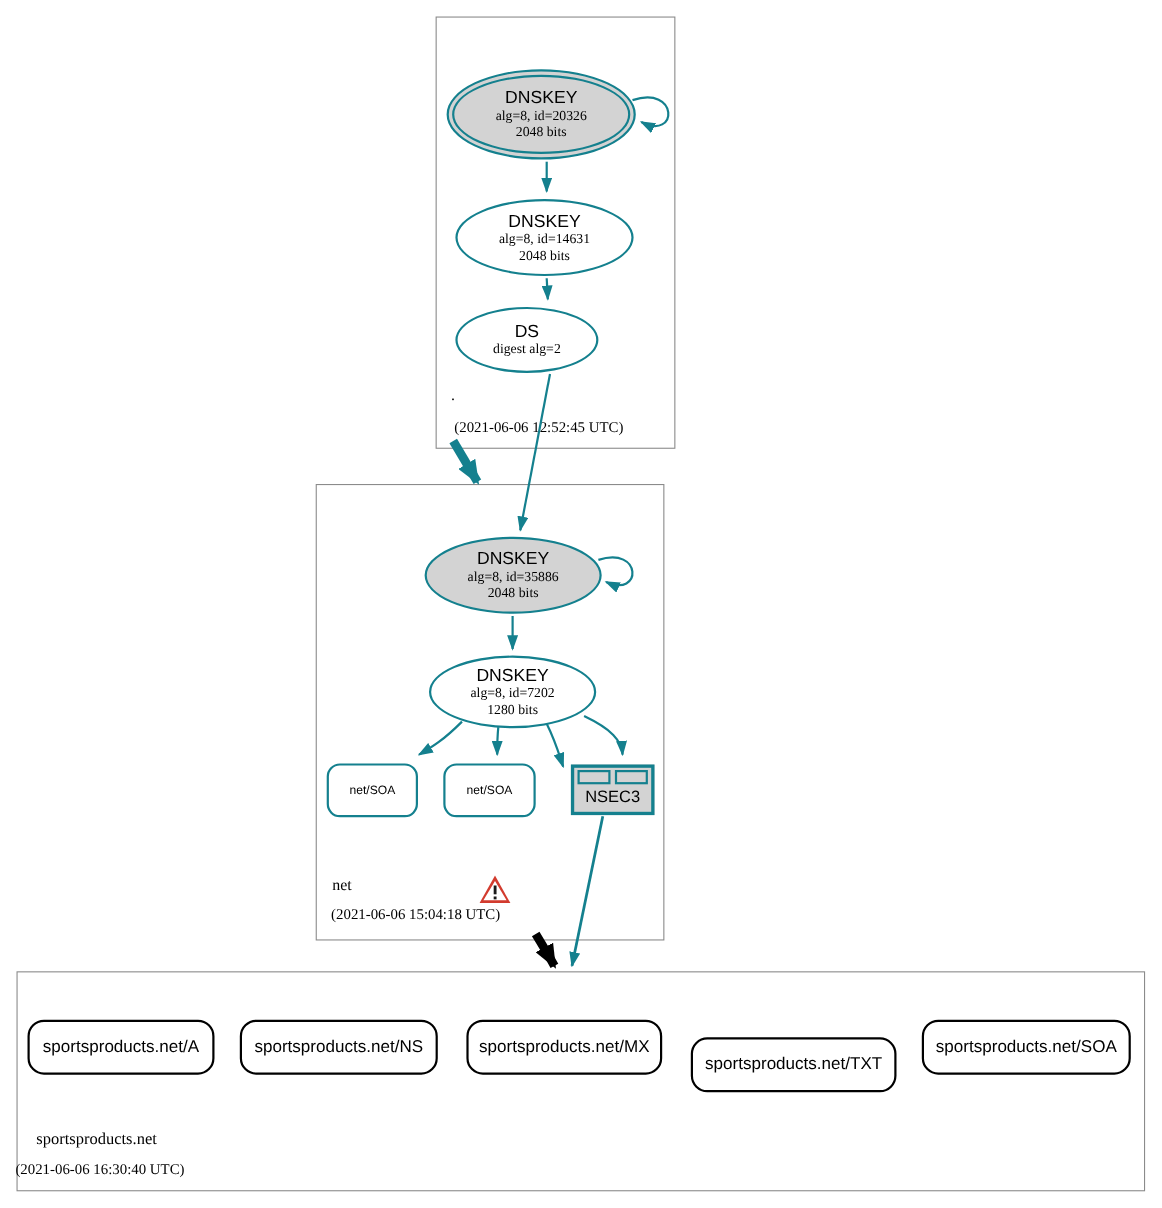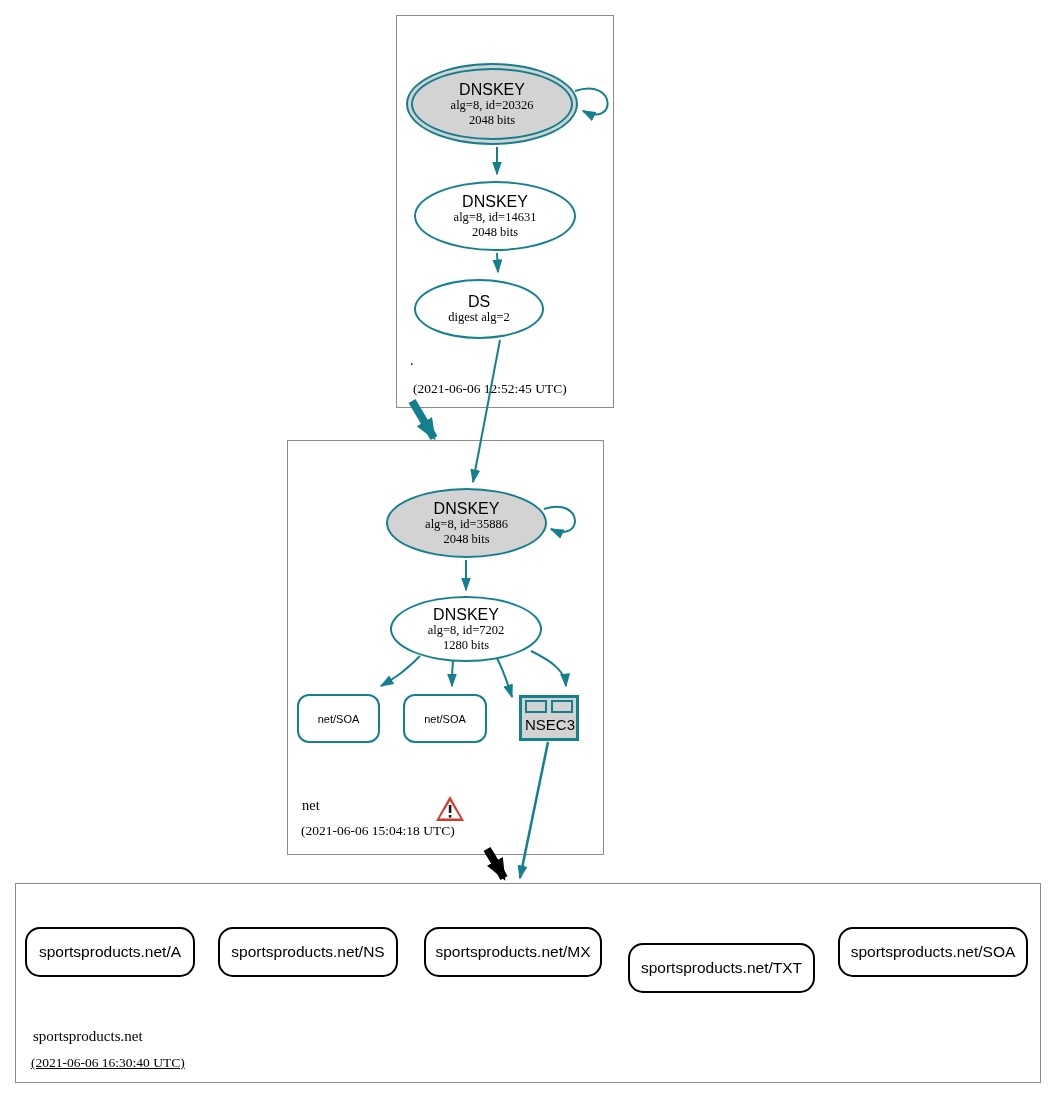--- a/index.html
+++ b/index.html
@@ -65,21 +65,21 @@
 
 <div class="ellipse" style="left:390px;top:596px;width:152px;height:66px;">
   <div class="node-title">DNSKEY</div>
   <div class="node-attr">alg=8, id=7202</div>
   <div class="node-attr">1280 bits</div>
 </div>
 
 <div class="rrset" style="left:297px;top:694px;width:83px;height:49px;">net/SOA</div>
 <div class="rrset" style="left:403px;top:694px;width:84px;height:49px;">net/SOA</div>
 
-<div class="nsec3" style="left:519px;top:695px;width:60px;height:46px;">
+<div class="nsec3" style="left:519px;top:695px;width:76px;height:46px;">
   <div class="nsec3-cells">
     <div class="nsec3-cell"></div>
     <div class="nsec3-cell"></div>
   </div>
   <div class="nsec3-label">NSEC3</div>
 </div>
 
 <div class="zone-label" style="left:302px;top:797px;">net</div>
 <div class="zone-ts" style="left:301px;top:823px;">(2021-06-06 15:04:18 UTC)</div>
 
@@ -90,21 +90,21 @@
   <rect x="13.8" y="20" width="2.6" height="2.6" fill="#1a1a1a"></rect>
 </svg>
 
 <div class="rrset black" style="left:25px;top:927px;width:170px;height:50px;">sportsproducts.net/A</div>
 <div class="rrset black" style="left:218px;top:927px;width:180px;height:50px;">sportsproducts.net/NS</div>
 <div class="rrset black" style="left:424px;top:927px;width:178px;height:50px;">sportsproducts.net/MX</div>
 <div class="rrset black" style="left:628px;top:927px;width:187px;height:50px;margin-top:16px;">sportsproducts.net/TXT</div>
 <div class="rrset black" style="left:838px;top:927px;width:190px;height:50px;">sportsproducts.net/SOA</div>
 
 <div class="zone-label" style="left:33px;top:1028px;font-size:15px;">sportsproducts.net</div>
-<div class="zone-ts" style="left:31px;top:1055px;text-decoration:underline;">(2021-06-06 16:30:40 UTC)</div>
+<div class="zone-ts" style="left:14px;top:1055px;">(2021-06-06 16:30:40 UTC)</div>
 
 <svg class="edges" width="1056" height="1098" viewBox="0 0 1056 1098">
   <defs>
     <marker id="at" markerUnits="userSpaceOnUse" markerWidth="14" markerHeight="10" refX="12.5" refY="5" orient="auto">
       <path d="M0,0 L14,5 L0,10 Z" fill="#14808e"></path>
     </marker>
     <marker id="atb" markerUnits="userSpaceOnUse" markerWidth="22" markerHeight="18" refX="19" refY="9" orient="auto">
       <path d="M0,0 L22,9 L0,18 Z" fill="#14808e"></path>
     </marker>
     <marker id="akb" markerUnits="userSpaceOnUse" markerWidth="22" markerHeight="18" refX="19" refY="9" orient="auto">

